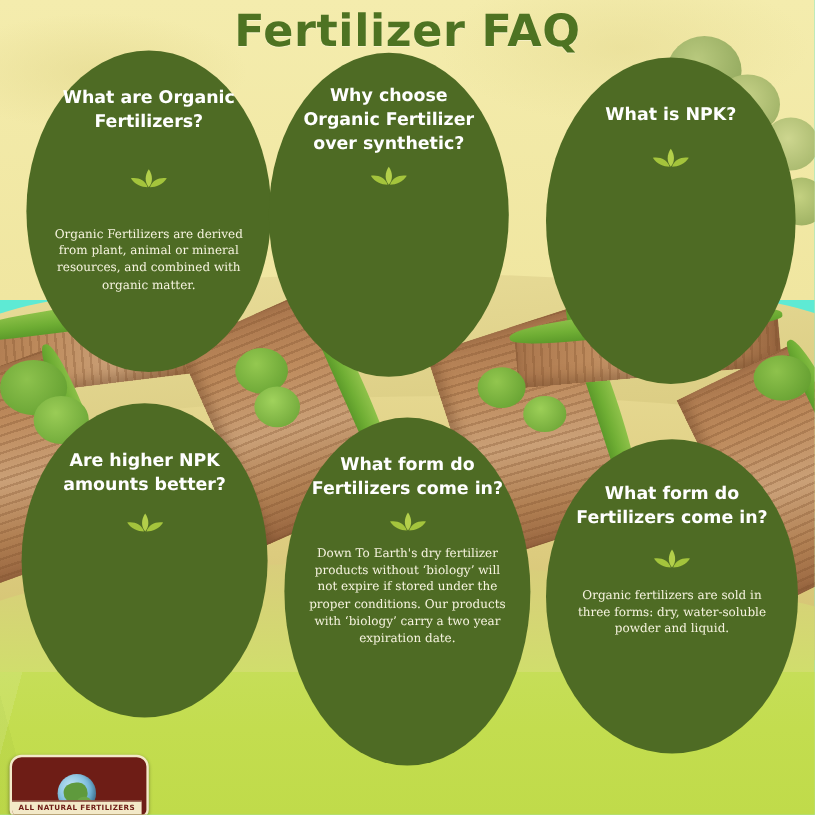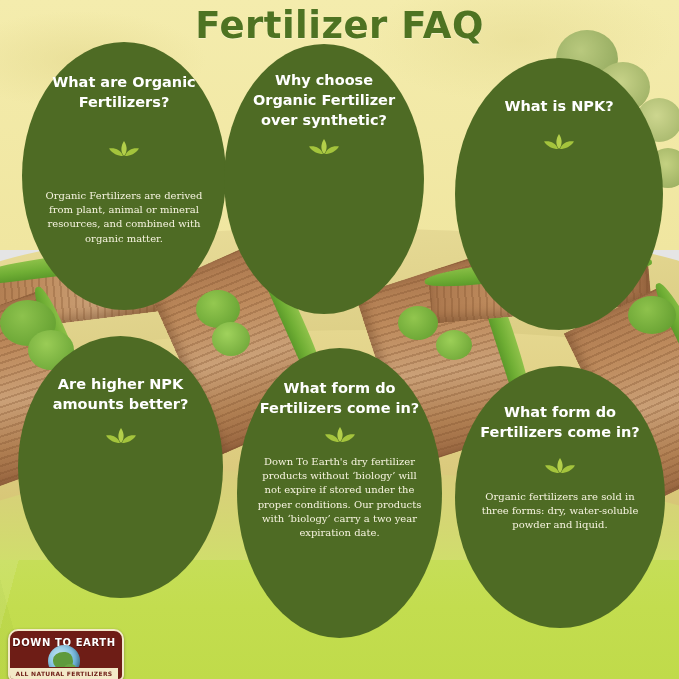--- a/index.html
+++ b/index.html
@@ -3,21 +3,21 @@
 <meta charset="utf-8">
 <style>
   html,body{margin:0;padding:0;}
   body{
     width:679px;height:679px;overflow:hidden;
     font-family:"Liberation Sans",sans-serif;
     background:#f2e9a8;
   }
   #poster{
     position:relative;width:679px;height:679px;overflow:hidden;
-    background:#e5e5e5;
+    background:#5eead4;
   }
 
   
   .bg-layer{position:absolute;left:0;top:0;width:679px;height:679px;}
 
   .sky{
     position:absolute;left:0;top:0;width:679px;height:250px;
     background:
       radial-gradient(ellipse 180px 70px at 80px 60px, rgba(226,215,140,.55), rgba(226,215,140,0) 70%),
       radial-gradient(ellipse 220px 90px at 520px 40px, rgba(226,215,140,.45), rgba(226,215,140,0) 70%),
@@ -99,21 +99,21 @@
   .card-a{
     font-family:"DejaVu Serif",serif;
     font-size:10px;line-height:1.42;
     color:#f6f3df;
     padding:0 4px;
   }
 
   
   #card-1{left:22px;  top:42px;  width:204px;height:268px;padding:30px 16px 0;gap:20px;}
   #card-2{left:224px; top:44px;  width:200px;height:270px;padding:26px 14px 0;}
-  #card-3{left:455px; top:58px;  width:208px;height:272px;padding:38px 16px 0;}
+  #card-3{left:455px; top:48px;  width:208px;height:272px;padding:38px 16px 0;}
   #card-4{left:18px;  top:336px; width:205px;height:262px;padding:38px 16px 0;}
   #card-5{left:237px; top:348px; width:205px;height:290px;padding:30px 12px 0;}
   #card-6{left:455px; top:366px; width:210px;height:262px;padding:36px 16px 0;}
 
   
   #logo{
     position:absolute;left:8px;top:629px;width:112px;height:48px;
     background:#6e1d16;
     border:2px solid #f3e9c8;
     border-radius:10px 10px 6px 6px;
@@ -279,22 +279,19 @@
       <svg width="38" height="24" viewBox="0 0 38 24" aria-hidden="true">
         <path d="M19 2 C22.5 7,22.5 13,19 17 C15.5 13,15.5 7,19 2 Z" fill="#b3cf4a"></path>
         <path d="M18 17 C13 17,7 14.5,4 9.5 C10 8.5,16 11,18 17 Z" fill="#a4c43c"></path>
         <path d="M20 17 C25 17,31 14.5,34 9.5 C28 8.5,22 11,20 17 Z" fill="#a4c43c"></path>
       </svg>
     </div>
     <div class="card-a">Organic fertilizers are sold in three forms: dry, water-soluble powder and liquid.</div>
   </div>
 
   <div id="logo">
-    <div class="arc">
-      <span>DOWN TO EARTH</span>
-    </div>
     <div class="globe"></div>
     <div class="banner">
       <span>ALL NATURAL FERTILIZERS</span>
     </div>
   </div>
 
 </div>
 
 </body></html>

